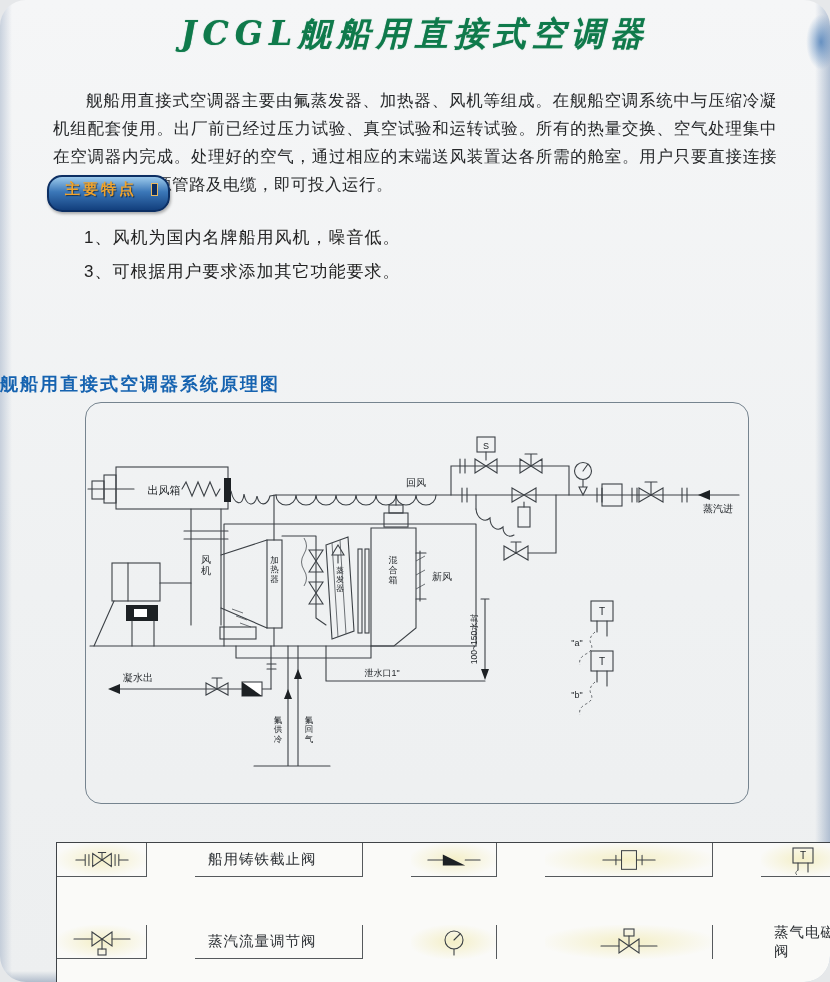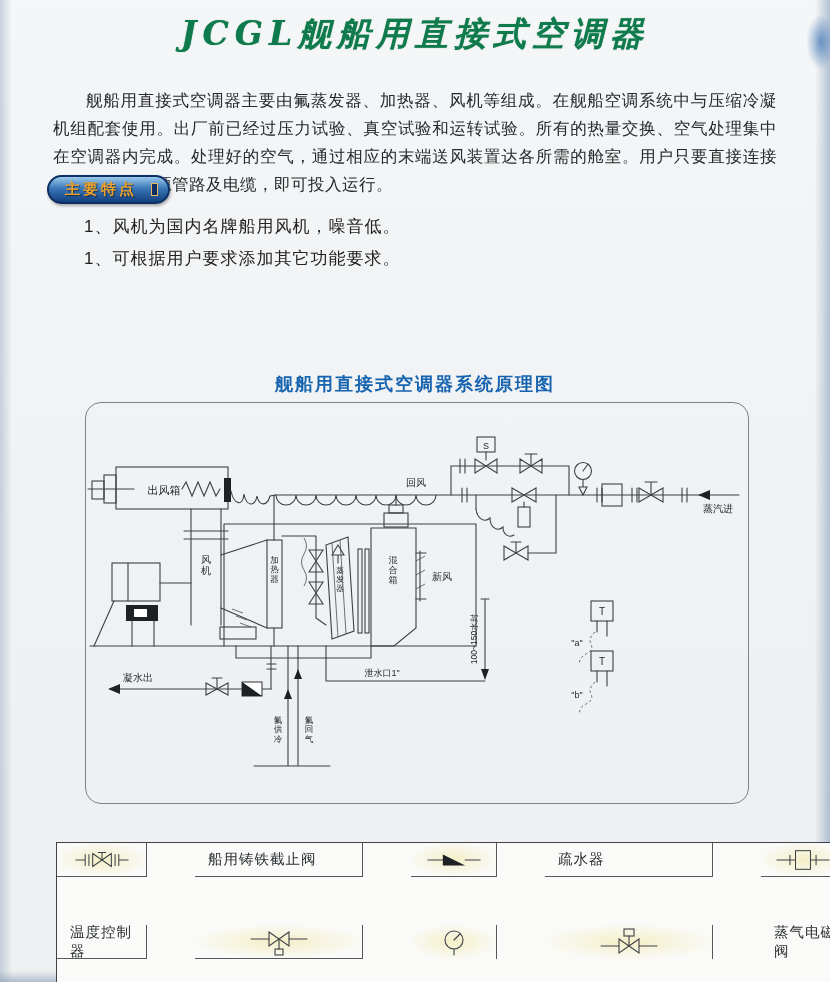--- a/index.html
+++ b/index.html
@@ -1,41 +1,41 @@
 <!DOCTYPE html>
 <html><head>
 <meta charset="utf-8">
 <style>
   html,body{margin:0;padding:0;background:#e6e8ea;}
   .page{position:relative;width:830px;height:982px;overflow:hidden;
         background:linear-gradient(180deg,#f5f6f7 0%,#eff1f2 60%,#edeff0 100%);
-        font-family:"Liberation Sans","DejaVu Sans",sans-serif;}
+        font-family:"Liberation Sans","DejaVu Sans",sans-serif;border-radius:26px;}
   .edge-left{position:absolute;left:0;top:0;width:12px;height:100%;
         background:linear-gradient(to right,rgba(146,164,190,.45),rgba(146,164,190,0));}
   .edge-right{position:absolute;right:0;top:0;width:15px;height:100%;
         background:linear-gradient(to left,rgba(116,142,178,.5),rgba(116,142,178,0));}
   .edge-bottom{position:absolute;left:0;bottom:0;width:100%;height:11px;
         background:linear-gradient(to top,rgba(128,148,174,.55),rgba(128,148,174,0));}
   .smudge{position:absolute;right:-6px;top:14px;width:30px;height:56px;
         background:radial-gradient(ellipse,rgba(64,118,180,.75),rgba(64,118,180,0) 70%);}
   .title{position:absolute;top:12px;left:0;width:100%;text-align:center;
         font-family:"DejaVu Serif","Liberation Serif",serif;font-style:italic;font-weight:bold;
         font-size:33px;letter-spacing:6px;color:#0f7a4b;text-shadow:0 0 1px rgba(15,122,75,.65);}
   .intro{position:absolute;top:69px;left:53px;width:724px;font-size:16.5px;line-height:1.7;
         color:#26282a;text-align:justify;text-indent:2em;letter-spacing:.5px;}
-  .badge{position:absolute;top:175px;left:47px;height:25px;padding:0 10px 0 16px;border-radius:15px;
+  .badge{position:absolute;top:175px;left:47px;height:25px;padding:0 10px 8px 16px;border-radius:15px;
         background:linear-gradient(180deg,#9ccaec,#3b77b8 45%,#123f7d);border:2px solid #0d2f63;
         display:flex;align-items:center;gap:14px;box-shadow:1px 2px 3px rgba(0,0,0,.3);}
   .badge-text{color:#f0a32c;font-weight:bold;font-size:15px;letter-spacing:3px;
         text-shadow:1px 1px 1px rgba(0,0,0,.55);}
   .badge-tail{width:5px;height:11px;background:#0d2f63;border:1px solid #e8b860;}
   .features{position:absolute;top:215px;left:84px;list-style:none;margin:0;padding:0;
         font-size:17px;color:#222;}
-  .features li{margin-bottom:9px;letter-spacing:1px;}
-  .diagram-title{position:absolute;top:372px;left:0;width:100%;text-align:center;
+  .features li{margin-bottom:9px;letter-spacing:1px;margin-top:11px;}
+  .diagram-title{position:absolute;top:372px;left:0;width:100%;text-align:left;
         font-size:18px;font-weight:bold;color:#1663b0;letter-spacing:2px;}
   .diagram-box{position:absolute;top:402px;left:85px;width:662px;height:400px;
         border:1.5px solid #76848f;border-radius:16px;}
   .diagram-box svg{position:absolute;left:0;top:0;}
   .legend{position:absolute;top:842px;left:56px;display:grid;
         grid-template-columns:90px 168px 86px 168px 84px 118px;grid-auto-rows:34px;
         border:1.6px solid #3f4347;background:#fafaf8;gap:48px;}
   .lcell{border-right:1px solid #55595d;border-bottom:1px solid #55595d;
         display:flex;align-items:center;overflow:hidden;}
   .lcell.sym{justify-content:center;
@@ -66,21 +66,21 @@
 
   <p class="intro">舰船用直接式空调器主要由氟蒸发器、加热器、风机等组成。在舰船空调系统中与压缩冷凝机组配套使用。出厂前已经过压力试验、真空试验和运转试验。所有的热量交换、空气处理集中在空调器内完成。处理好的空气，通过相应的末端送风装置达各所需的舱室。用户只要直接连接好制冷剂、热源管路及电缆，即可投入运行。</p>
 
   <div class="badge">
     <span class="badge-text">主要特点</span>
     <span class="badge-tail"></span>
   </div>
 
   <ul class="features">
     <li>1、风机为国内名牌船用风机，噪音低。</li>
-    <li>1、可根据用户要求添加其它功能要求。</li>
+    <li>3、可根据用户要求添加其它功能要求。</li>
   </ul>
 
   <div class="diagram-title">舰船用直接式空调器系统原理图</div>
 
   <div class="diagram-box">
     <svg width="662" height="400" viewBox="0 0 662 400">
 
       <g>
         <rect class="ln" x="30" y="64" width="112" height="42"></rect>
         <path class="ln" d="M2,86 H48"></path>
@@ -241,21 +241,20 @@
         <path class="ln" d="M22,8 L32,15 L22,22 Z M42,8 L32,15 L42,22 Z M32,15 V7 M28,7 H36"></path>
       </svg>
     </div>
     <div class="lcell lab">船用铸铁截止阀</div>
     <div class="lcell sym">
       <svg width="64" height="28" viewBox="0 0 64 30">
         <path class="ln" d="M4,15 H20 M44,15 H60"></path>
         <path class="fl" d="M20,9 L44,21 H20 Z"></path>
       </svg>
     </div>
-    <div class="lcell lab">疏水器</div>
     <div class="lcell sym">
       <svg width="64" height="28" viewBox="0 0 64 30">
         <path class="ln" d="M4,15 H24 M18,10 V20 M40,15 H60 M46,10 V20"></path>
         <rect class="ln" x="24" y="5" width="16" height="20"></rect>
       </svg>
     </div>
 
     <div class="lcell sym">
       <svg width="64" height="30" viewBox="0 0 64 30">
         <rect class="ln" x="22" y="3" width="20" height="15"></rect>
@@ -265,20 +264,21 @@
       </svg>
     </div>
     <div class="lcell lab">温度控制器</div>
     <div class="lcell sym">
       <svg width="64" height="30" viewBox="0 0 64 30">
         <path class="ln" d="M4,12 H22 M42,12 H60"></path>
         <path class="ln" d="M22,5 L32,12 L22,19 Z M42,5 L32,12 L42,19 Z M32,12 V22"></path>
         <rect class="ln" x="28" y="22" width="8" height="6"></rect>
       </svg>
     </div>
+    <div class="lcell lab">蒸汽流量调节阀</div>
     <div class="lcell sym">
       <svg width="64" height="30" viewBox="0 0 64 30">
         <circle class="ln" cx="32" cy="13" r="9"></circle>
         <path class="ln" d="M32,13 L38,7 M32,22 V28"></path>
       </svg>
     </div>
 
     <div class="lcell sym">
       <svg width="64" height="30" viewBox="0 0 64 30">
         <path class="ln" d="M4,19 H22 M42,19 H60"></path>

